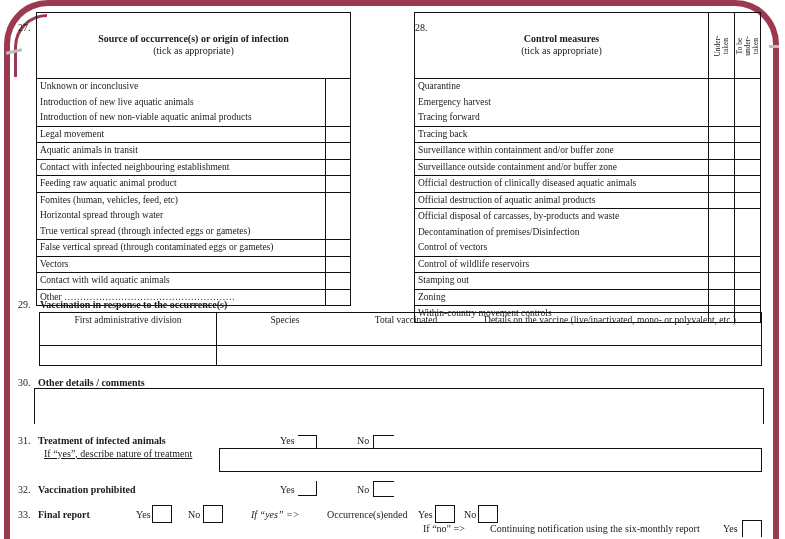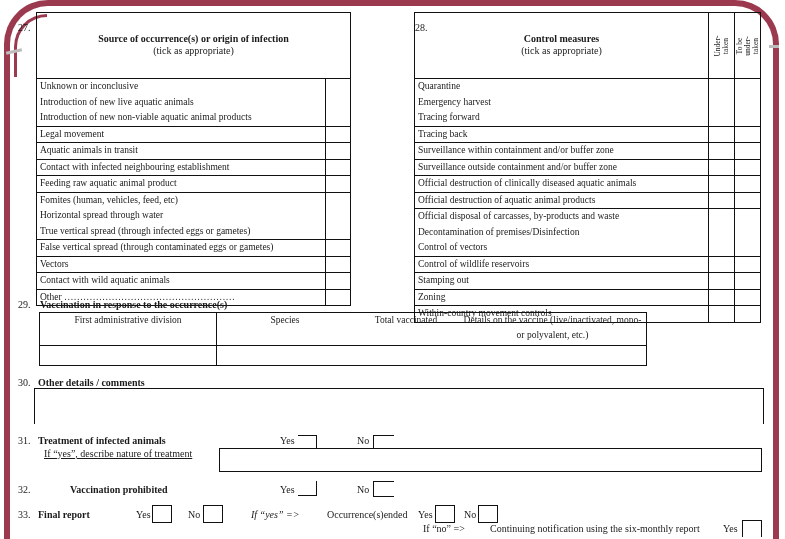--- a/index.html
+++ b/index.html
@@ -26,21 +26,21 @@
   .t27 td, .t28 td { border: 1px solid #111; }
   .t27 .hdr, .t28 .hdr { text-align: center; font-weight: bold; font-size: 10px; line-height: 12px; padding: 20px 0; height: 25px; }
   .t27 .tick, .t28 .tick { width: 18px; }
   .t27 .itm div, .t28 .itm div { height: 15.5px; line-height: 15.5px; white-space: nowrap; }
   .t28 { left: 414px; top: 12px; width: 347px; }
   .t28 .vhdr { width: 25px; padding: 0; position: relative; height: 31px; }
   .vtext { position:absolute; left:50%; top:50%; transform: translate(-50%,-50%) rotate(-90deg); font-size: 7.5px; line-height: 8px; text-align:center; white-space: nowrap; }
   .t28 tr.last td { border-bottom: none; }
 
   .sec-title { position:absolute; font-size: 10px; font-weight: bold; }
-  .t29 { left: 39px; top: 312px; width: 608px; }
+  .t29 { left: 39px; top: 312px; width: 723px; }
   .t29 td { border: 1px solid #111; text-align: center; font-size: 9.5px; }
   .t29 .h td { height: 32px; }
   .t29 .b td { height: 19px; }
   .box30 { position:absolute; left: 34px; top: 388px; width: 728px; height: 35px; border:1px solid #111; border-bottom:none; }
   .label { position:absolute; font-size: 10px; white-space: nowrap; }
   .chk { position:absolute; width: 18px; height: 13px; border-top:1px solid #111; border-right:1px solid #111; }
   .chkf { position:absolute; width: 18px; height: 16px; border:1px solid #111; }
   .box31 { position:absolute; left: 219px; top: 448px; width: 541px; height: 22px; border:1px solid #111; }
 </style>
 </head>
@@ -258,21 +258,21 @@
 <div class="label" style="left:18px;top:435px;">31.</div>
 <div class="sec-title" style="left:38px;top:435px;">Treatment of infected animals</div>
 <div class="label" style="left:280px;top:435px;">Yes</div>
 <div class="chk" style="left:298px;top:435px;"></div>
 <div class="label" style="left:357px;top:435px;">No</div>
 <div class="chk" style="left:373px;top:435px;border-right:none;border-left:1px solid #111;width:20px;"></div>
 <div class="label" style="left:44px;top:448px;text-decoration:underline;">If “yes”, describe nature of treatment</div>
 <div class="box31"></div>
 
 <div class="label" style="left:18px;top:484px;">32.</div>
-<div class="sec-title" style="left:38px;top:484px;margin-left:32px;">Vaccination prohibited</div>
+<div class="sec-title" style="left:38px;top:484px;">Vaccination prohibited</div>
 <div class="label" style="left:280px;top:484px;">Yes</div>
 <div class="chk" style="left:298px;top:481px;height:14px;border-top:none;border-bottom:1px solid #111;"></div>
 <div class="label" style="left:357px;top:484px;">No</div>
 <div class="chk" style="left:373px;top:481px;height:14px;border-top:1px solid #111;border-right:none;border-left:1px solid #111;width:20px;border-bottom:1px solid #111;"></div>
 
 <div class="label" style="left:18px;top:509px;">33.</div>
 <div class="sec-title" style="left:38px;top:509px;">Final report</div>
 <div class="label" style="left:136px;top:509px;">Yes</div>
 <div class="chkf" style="left:152px;top:505px;"></div>
 <div class="label" style="left:188px;top:509px;">No</div>

